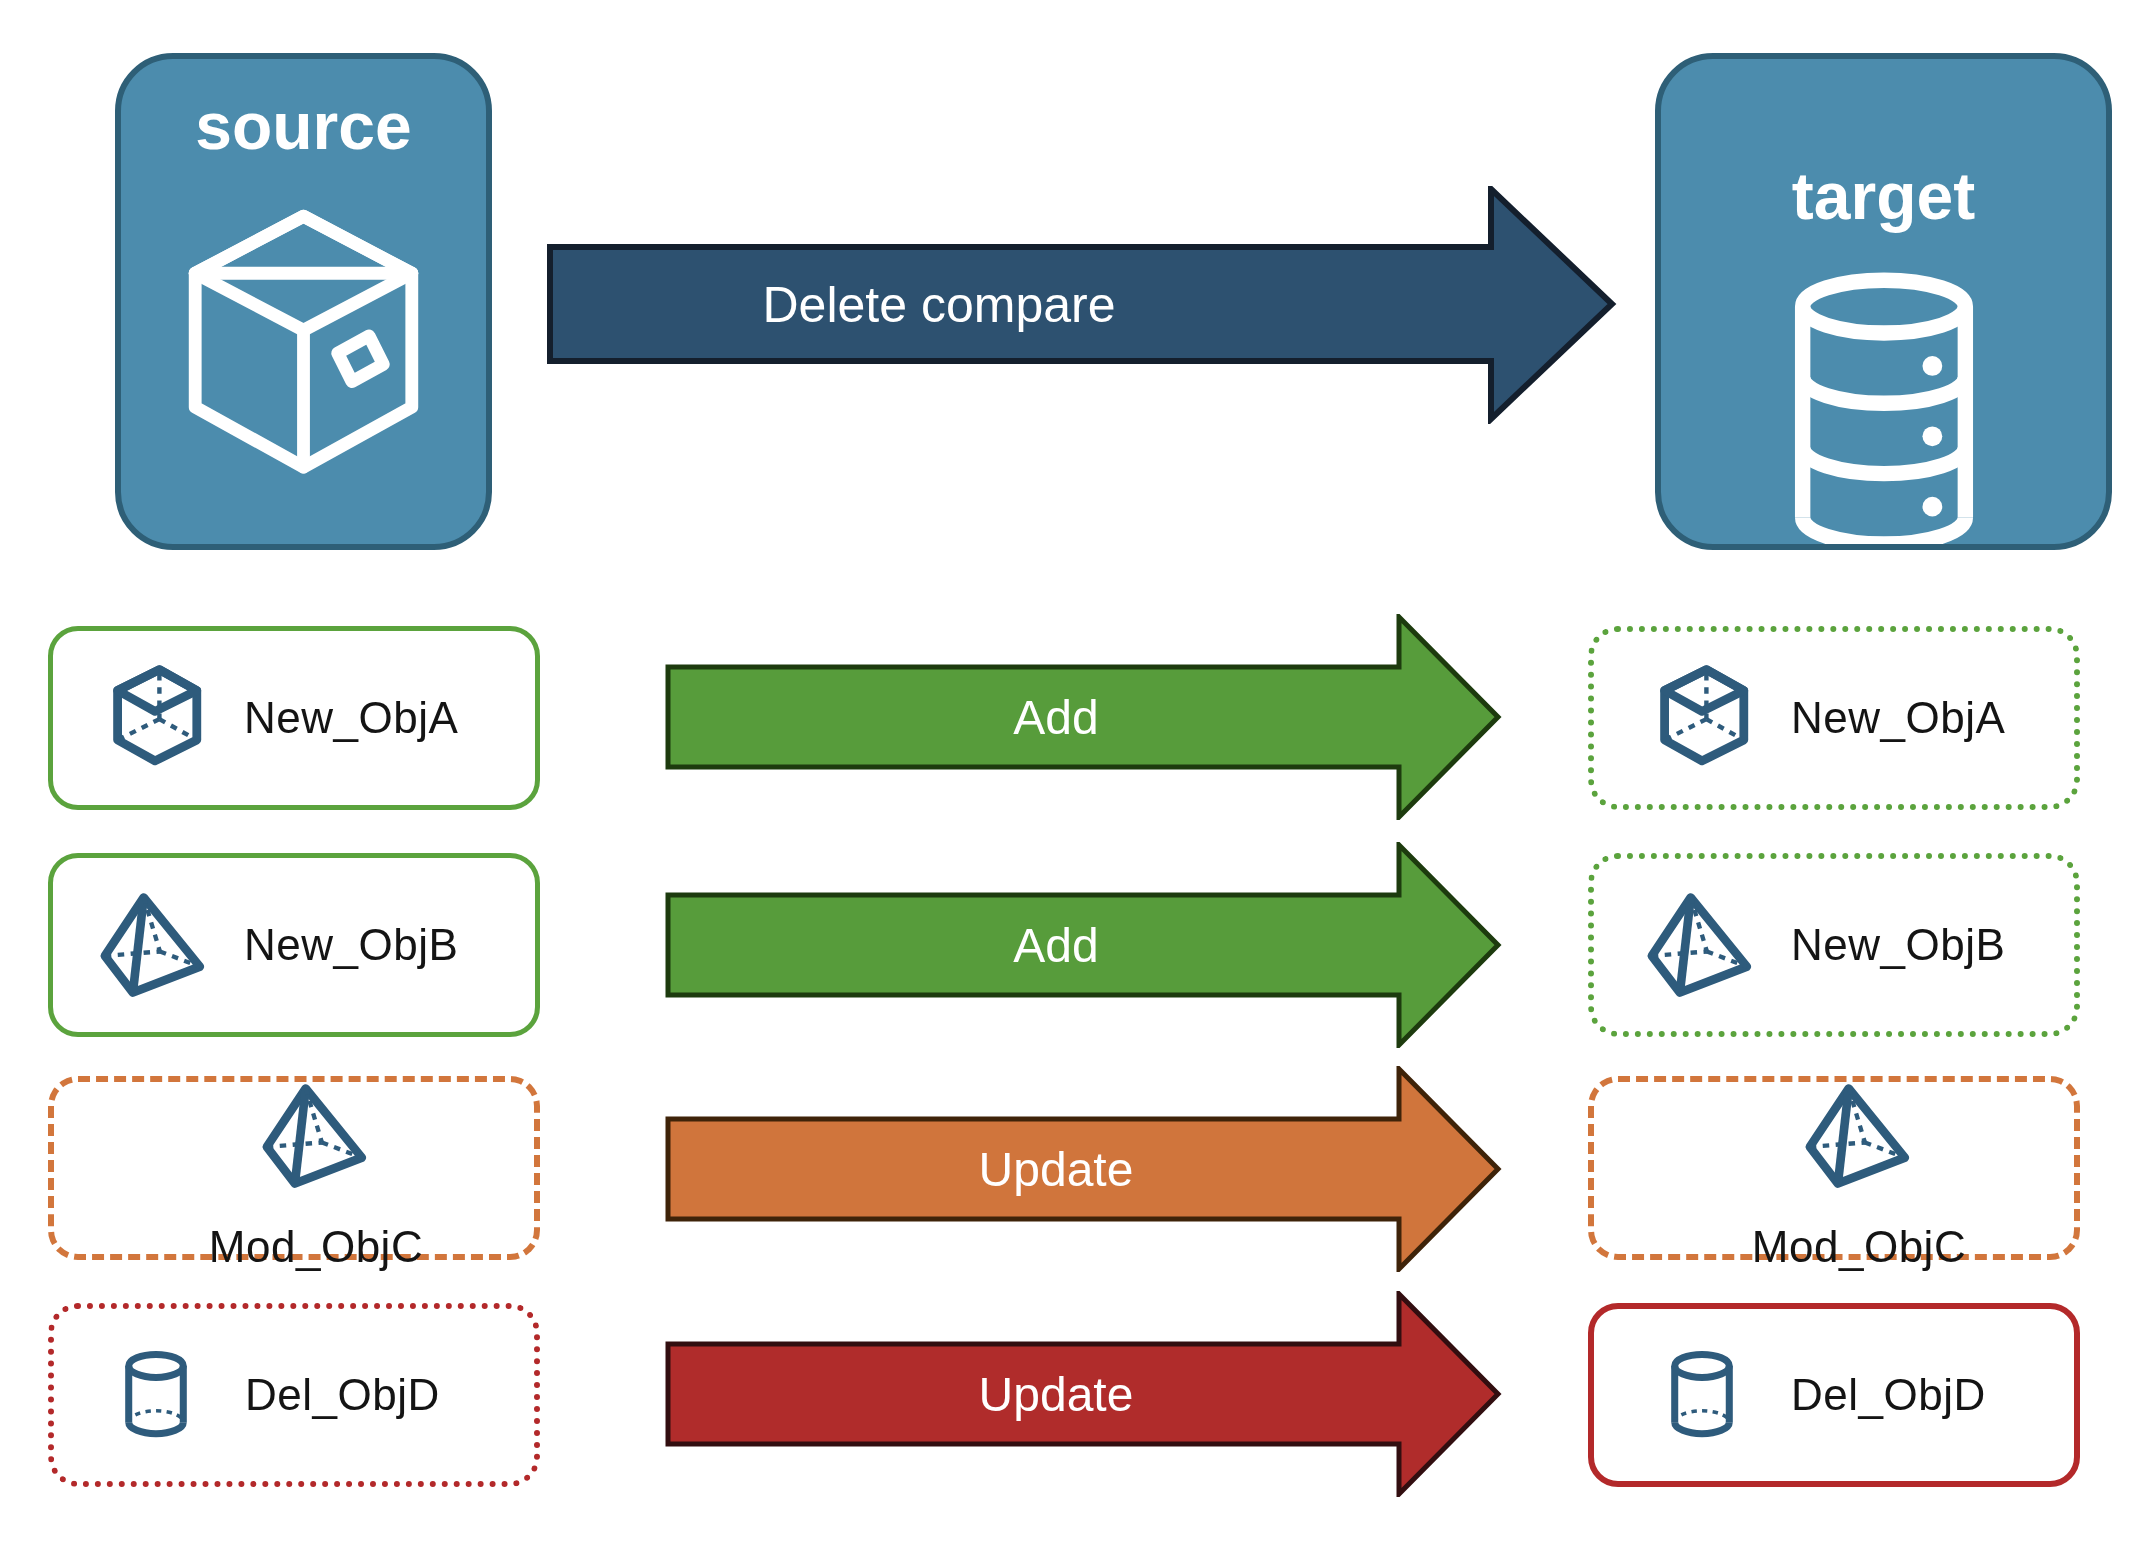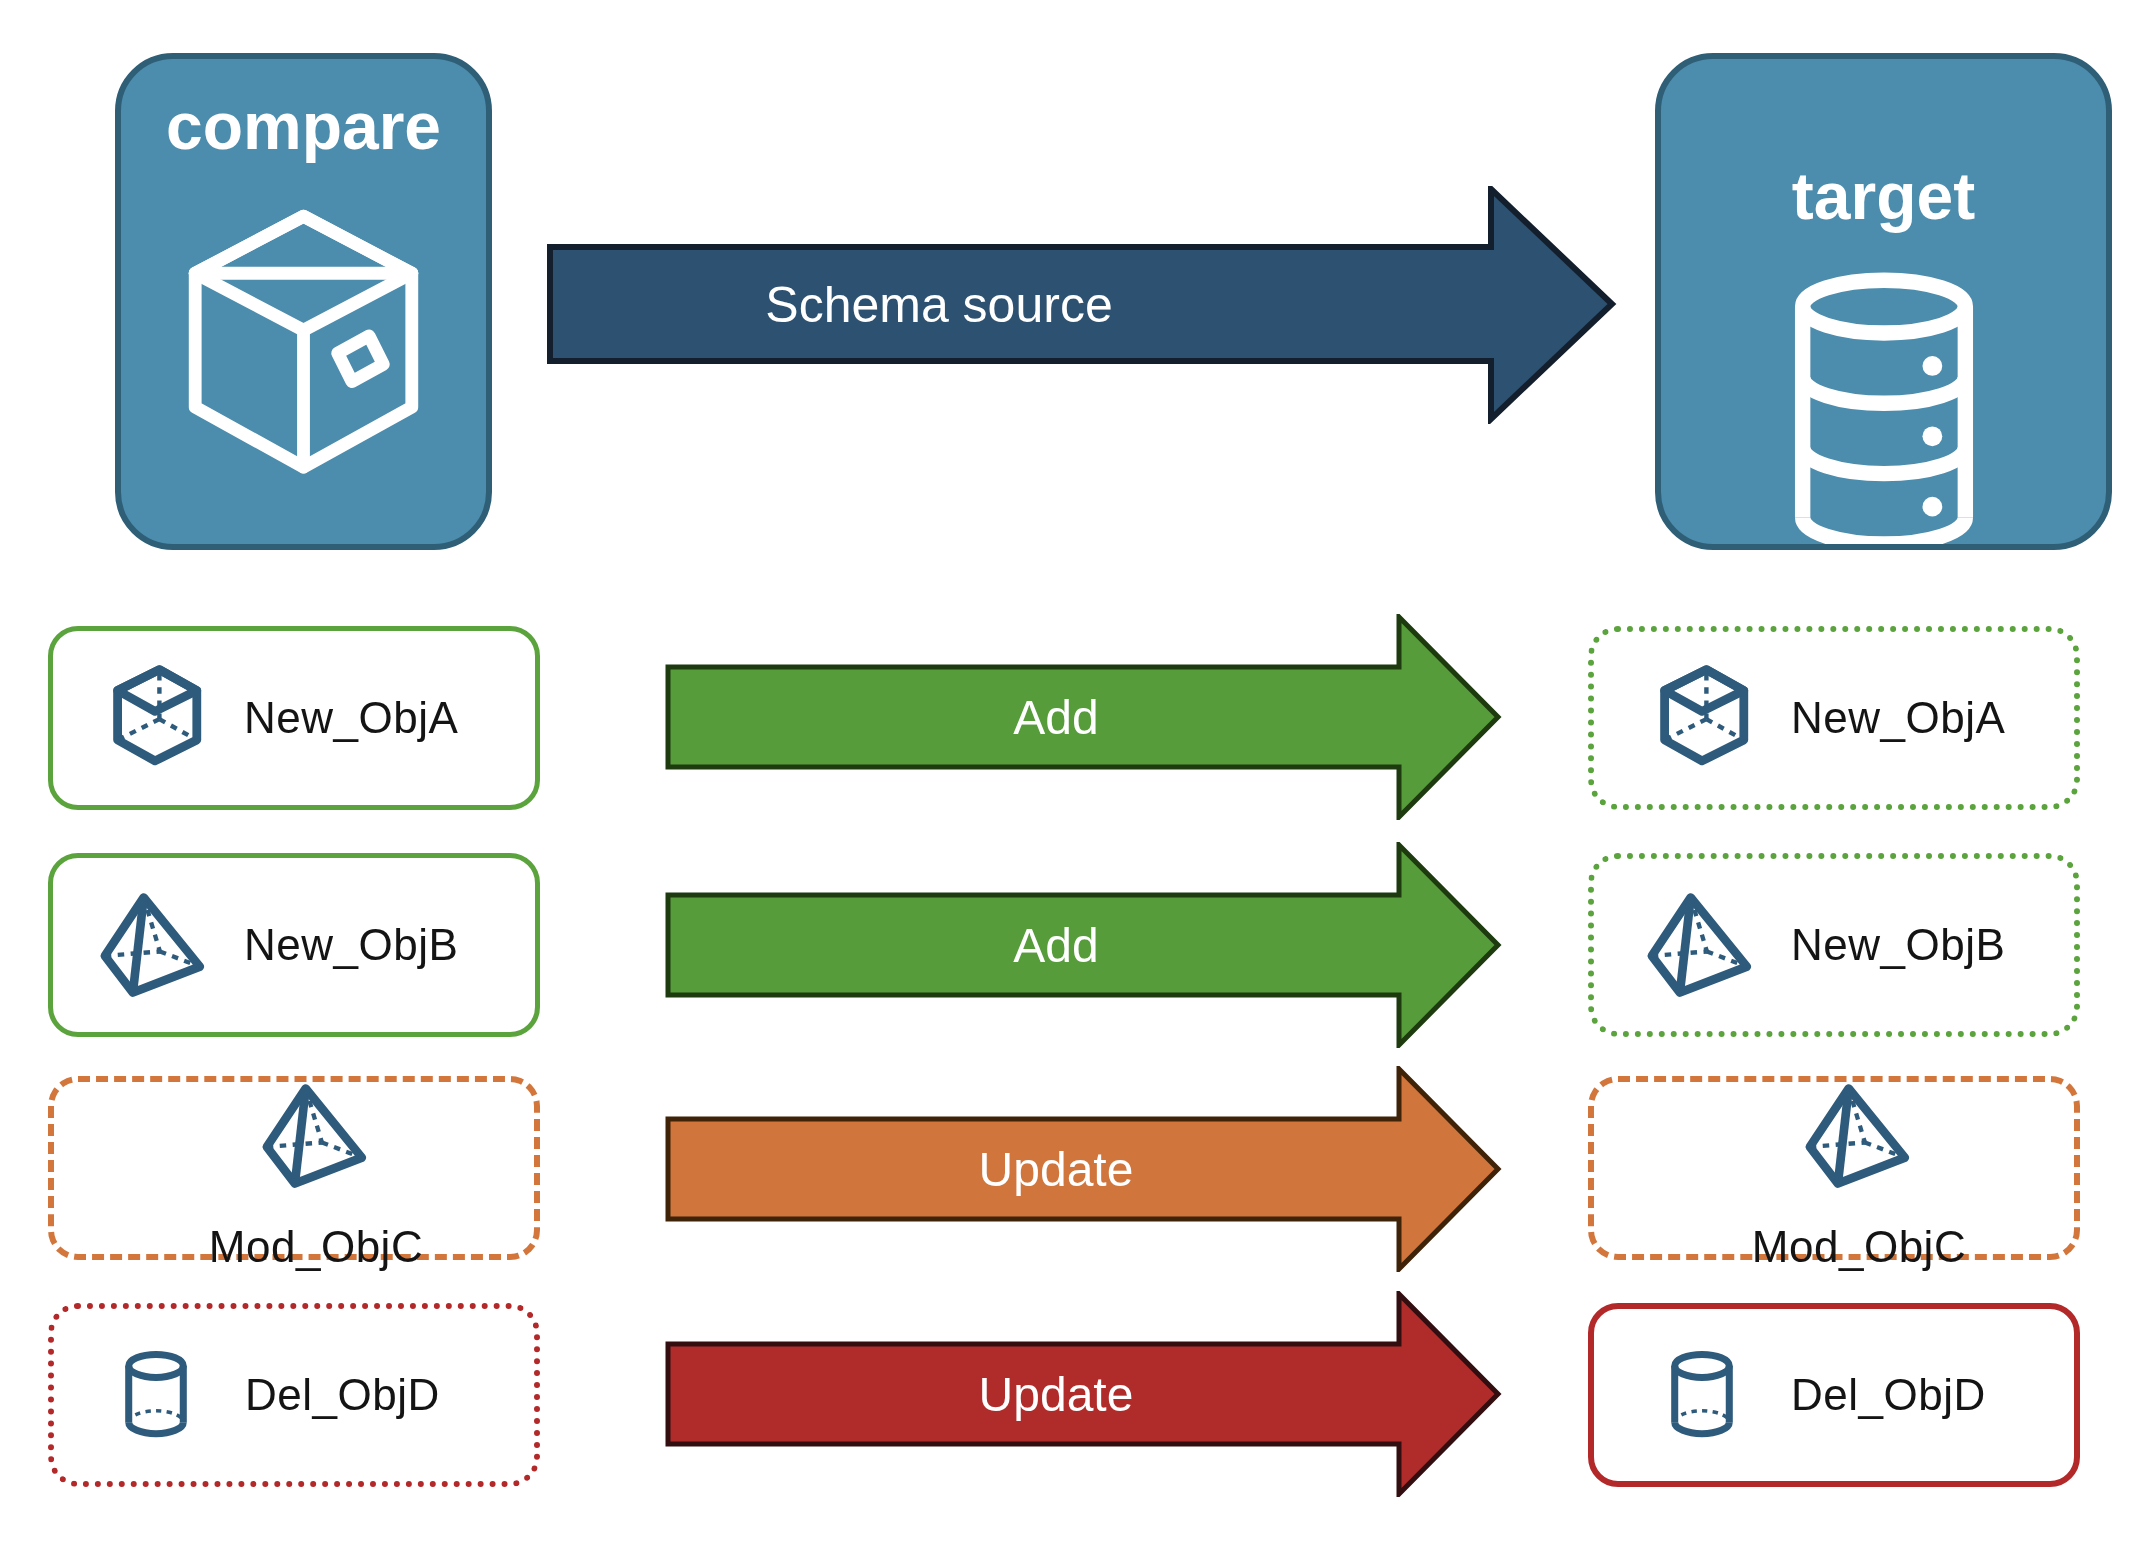--- a/index.html
+++ b/index.html
@@ -123,38 +123,38 @@
         <path stroke-width="8" d="M19 86 A31 13 0 0 0 81 86"></path>
         <path stroke-width="4" stroke-dasharray="6 6" d="M19 86 A31 13 0 0 1 81 86"></path>
       </g>
     </symbol>
   </defs>
 </svg>
 
 <div class="canvas">
 
   <div class="panel" id="source-panel">
-    <div class="panel-title">compare</div>
+    <div class="panel-title">source</div>
     <svg class="panel-icon" width="285" height="295">
         <use href="#sym-package"></use>
       </svg>
   </div>
 
   <div class="panel" id="target-panel">
     <div class="panel-title">target</div>
     <svg class="panel-icon" width="220" height="277">
         <use href="#sym-database"></use>
       </svg>
   </div>
 
   <div class="compare-arrow">
     <svg viewBox="0 0 1070 238">
       <polygon points="3,61 944,61 944,3 1065,118 944,233 944,175 3,175"></polygon>
     </svg>
-    <div class="arrow-label">Schema source</div>
+    <div class="arrow-label">Delete compare</div>
   </div>
 
   <div class="obj-box obj-col-left b-green-solid" style="top:626px">
     <span class="icon-slot">
         <svg class="icon-cube">
           <use href="#sym-cube"></use>
         </svg>
       </span>
     <span class="obj-label">New_ObjA</span>
   </div>

